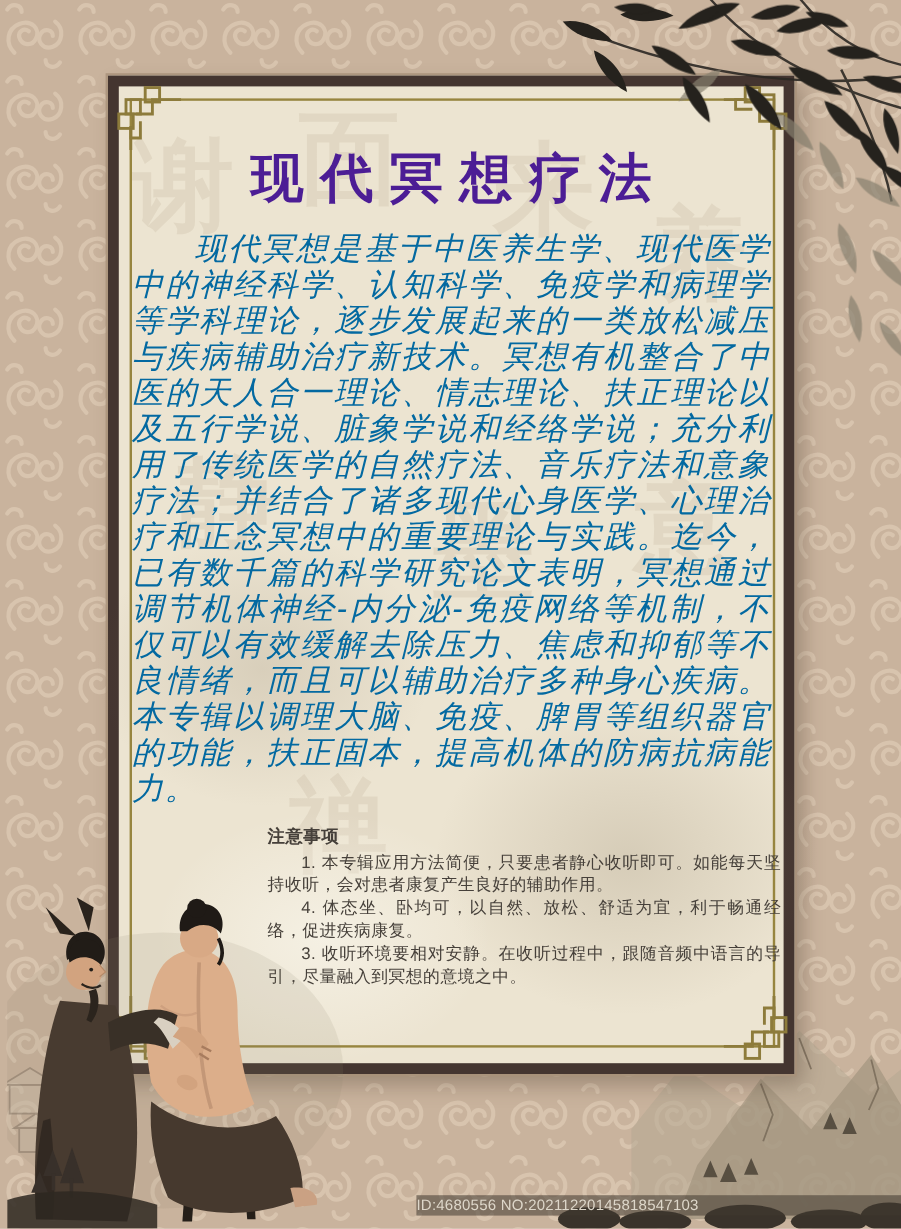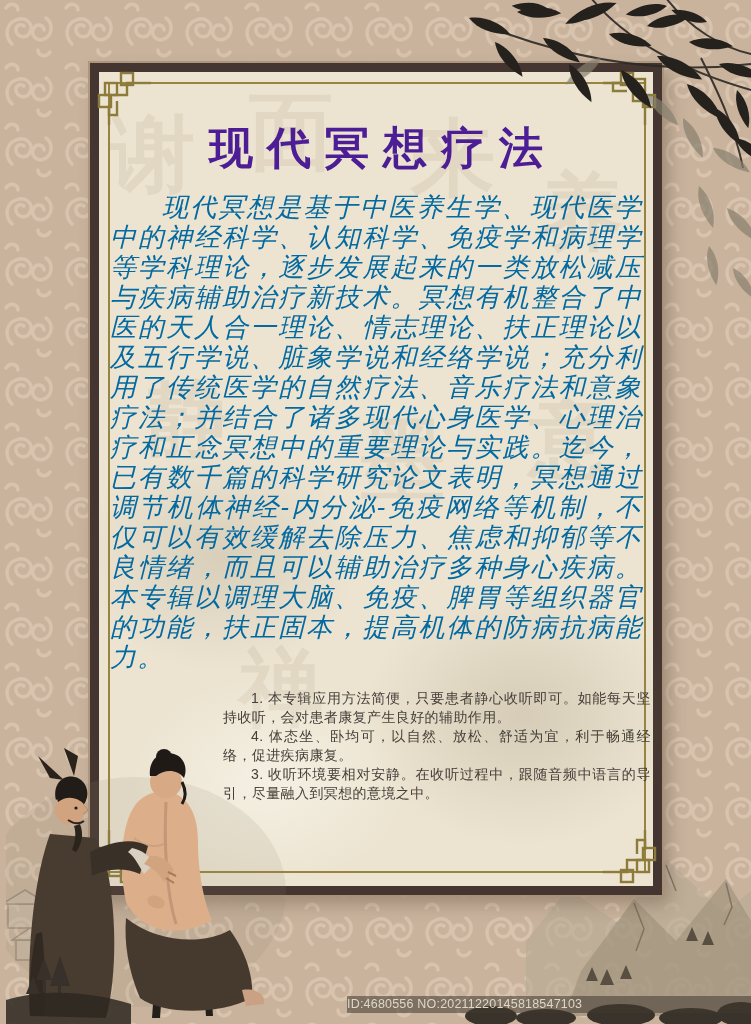--- a/index.html
+++ b/index.html
@@ -135,20 +135,21 @@
         </svg>
       <svg class="knot bl" viewBox="0 0 54 54">
           <use href="#knotg" xlink:href="#knotg"></use>
         </svg>
     </div>
 
     <div class="content">
       <h1 class="title">现代冥想疗法</h1>
       <p class="bodytext">现代冥想是基于中医养生学、现代医学中的神经科学、认知科学、免疫学和病理学等学科理论，逐步发展起来的一类放松减压与疾病辅助治疗新技术。冥想有机整合了中医的天人合一理论、情志理论、扶正理论以及五行学说、脏象学说和经络学说；充分利用了传统医学的自然疗法、音乐疗法和意象疗法；并结合了诸多现代心身医学、心理治疗和正念冥想中的重要理论与实践。迄今，已有数千篇的科学研究论文表明，冥想通过调节机体神经-内分泌-免疫网络等机制，不仅可以有效缓解去除压力、焦虑和抑郁等不良情绪，而且可以辅助治疗多种身心疾病。本专辑以调理大脑、免疫、脾胃等组织器官的功能，扶正固本，提高机体的防病抗病能力。</p>
       <div class="notes">
+        <p class="notes-title">注意事项</p>
         <p class="note-item">1. 本专辑应用方法简便，只要患者静心收听即可。如能每天坚持收听，会对患者康复产生良好的辅助作用。</p>
         <p class="note-item">4. 体态坐、卧均可，以自然、放松、舒适为宜，利于畅通经络，促进疾病康复。</p>
         <p class="note-item">3. 收听环境要相对安静。在收听过程中，跟随音频中语言的导引，尽量融入到冥想的意境之中。</p>
       </div>
     </div>
   </div>
 
   <svg class="bamboo" width="300" height="310" viewBox="0 0 300 310">
     <g stroke="#2c2824" stroke-width="2" fill="none" opacity=".9">
       <path d="M30 26 C110 58 200 78 300 66"></path>

